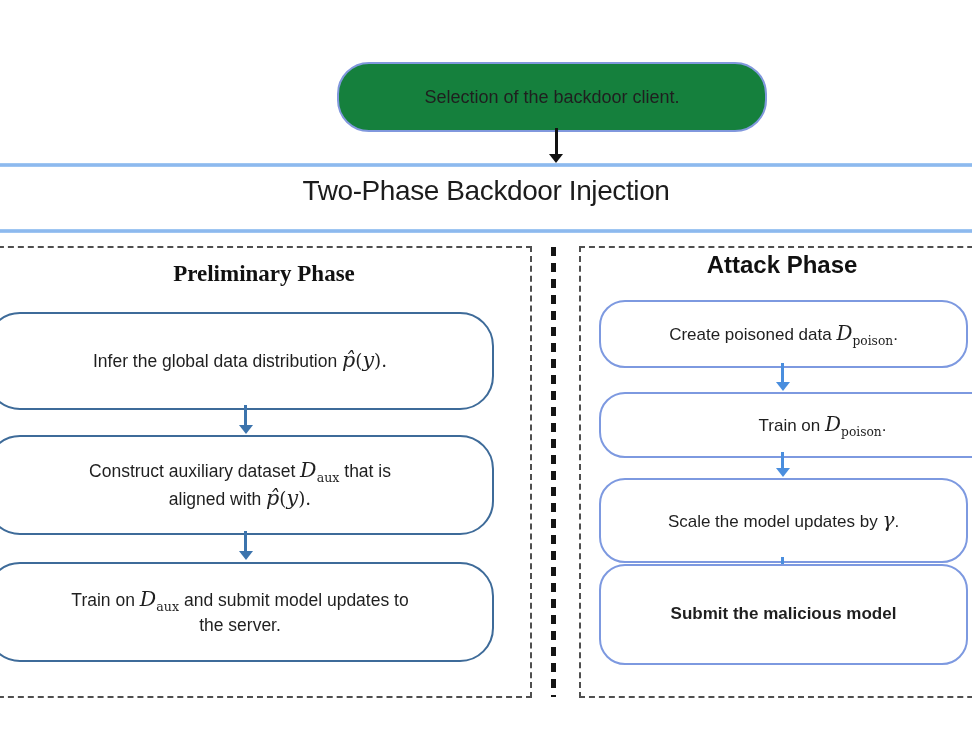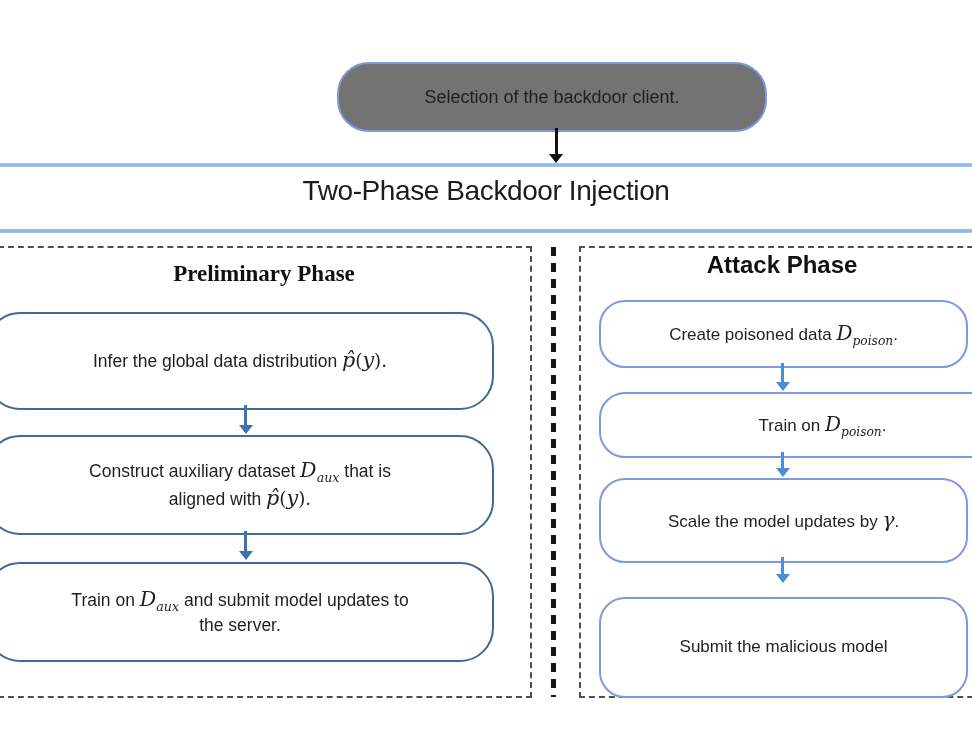--- a/index.html
+++ b/index.html
@@ -7,21 +7,21 @@
     width:972px; height:733px; position:relative; background:#ffffff;
     font-family:"Liberation Sans", sans-serif; color:var(--text, #1f1f1f);
   }
   .abs { position:absolute; }
 
   
   .top-box {
     left:337px; top:62px; width:426px; height:66px;
     border:2px solid var(--top-box-border); border-radius:32px;
     display:flex; align-items:center; justify-content:center;
-    font-size:18px; background:#737373;
+    font-size:18px; background:#15803d;
   }
 
   
   .band-line { left:0; width:972px; height:4px; background:linear-gradient(to bottom,#a8ccf4,var(--band-line),#a8ccf4); }
   .band-line.top { top:163px; }
   .band-line.bottom { top:229px; }
   .band-title {
     left:0; top:175px; width:972px; text-align:center;
     font-size:28px; letter-spacing:-0.4px; color:#1c1c1c;
   }
@@ -46,26 +46,26 @@
     background:#fff; line-height:1.35;
   }
   .step-left  { left:-14px; width:504px; border:2px solid var(--left-box-border);  border-radius:34px; font-size:17.5px; }
   .step-right { left:599px; width:365px; border:2px solid var(--right-box-border); border-radius:26px; font-size:17px; }
   .lbox1 { top:312px; height:94px; }
   .lbox2 { top:435px; height:96px; }
   .lbox3 { top:562px; height:96px; }
   .rbox1 { top:300px; height:64px; }
   .rbox2 { top:392px; height:62px;padding-left:39px; }
   .rbox3 { top:478px; height:81px; }
-  .rbox4 { top:597px; height:97px; }
+  .rbox4 { top:564px; height:97px;font-weight:bold; }
 
   
   .seg-m   { font-family:"DejaVu Serif", serif; font-style:italic; font-size:1.18em; }
   .seg-r   { font-family:"DejaVu Serif", serif; font-size:1.05em; }
-  .seg-sub { font-family:"DejaVu Serif", serif; font-style:italic; font-size:0.72em;
+  .seg-sub { font-family:"DejaVu Serif", serif; font-size:0.72em;
              position:relative; top:0.35em; letter-spacing:0; }
 
   
   .arrow { display:flex; flex-direction:column; align-items:center; }
   .arrow .shaft { width:3px; flex:1; background:currentColor; }
   .arrow .head  { width:0; height:0; border-left:7px solid transparent;
                   border-right:7px solid transparent; border-top:9px solid currentColor; }
   .arrow-black { color:var(--top-arrow); }
   .arrow-left  { color:var(--left-arrow); }
   .arrow-right { color:var(--right-arrow); }

